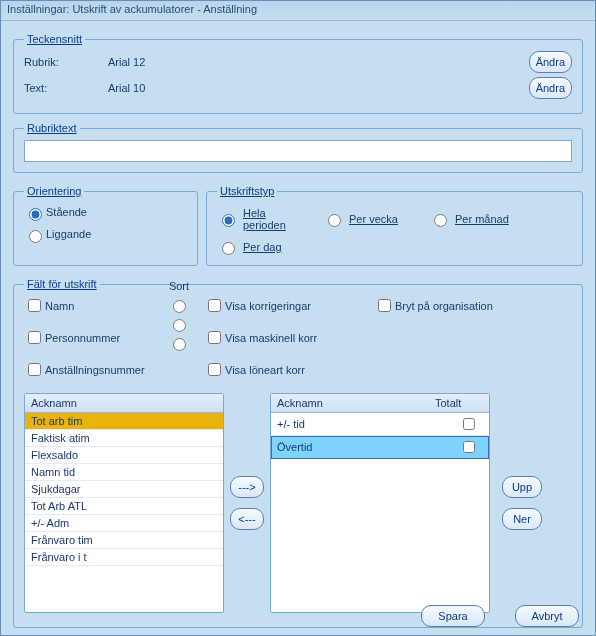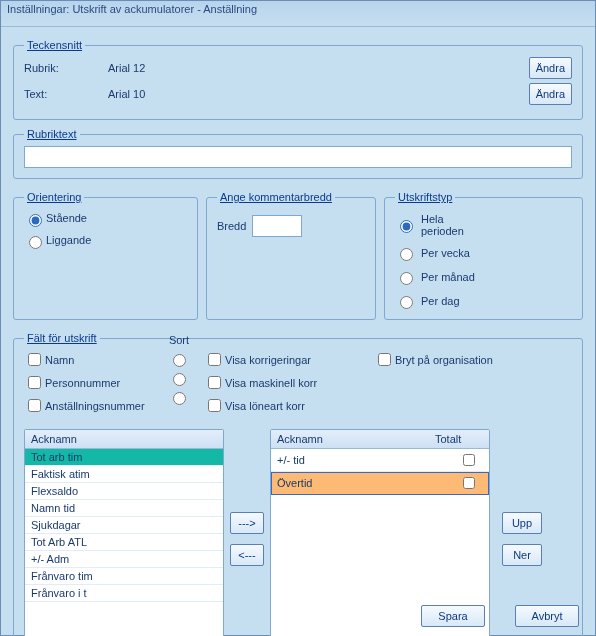--- a/index.html
+++ b/index.html
@@ -11,21 +11,21 @@
     color: #1a3a6e;
   }
   .window {
     width: 596px;
     height: 636px;
     background: #c5dff0;
     border: 1px solid #6a8db5;
     position: relative;
   }
   .titlebar {
-    height: 26px;
+    height: 20px;
     background: linear-gradient(#b8d4ec, #c5dff0);
     border-bottom: 1px solid #9bb8d6;
     padding: 2px 6px;
     color: #2a4a7e;
     font-size: 11px;
   }
   .content { padding: 8px 12px 6px 12px; }
   fieldset {
     border: 1px solid #7fa8d0;
     border-radius: 3px;
@@ -36,21 +36,21 @@
   legend {
     color: #0a3a8e;
     font-size: 11px;
     padding: 0 3px;
     text-decoration: underline;
   }
   .row { display: flex; align-items: center; gap: 6px; }
   .btn {
     background: linear-gradient(#f5faff, #d8e8f7);
     border: 1px solid #5a7fb0;
-    border-radius: 2px;
+    border-radius: 10px;
     font-size: 11px;
     color: #103a7e;
     height: 22px;
     padding: 0 10px;
     cursor: pointer;
     min-width: 48px;
   }
   .btn-sm { min-width: 40px; padding: 0 6px; }
   .font-row { display:flex; align-items:center; margin-bottom:4px;gap:39px; }
   .font-label { width: 45px; }
@@ -60,25 +60,25 @@
     border: 1px solid #7fa8d0;
     height: 22px;
     padding: 2px 4px;
     font-size: 11px;
     color: #1a3a6e;
   }
   .wide { width: 100%; }
   .three-col { display: flex; gap: 8px; }
   .three-col > fieldset { flex: 1; min-height: 70px; }
   .radio-v label { display:block; margin: 2px 0 6px 0; }
-  .radio-h { display:flex; flex-wrap:wrap; column-gap: 16px; row-gap: 8px; margin-top: 4px;}
+  .radio-h { display:flex; flex-wrap:wrap; column-gap: 16px; row-gap: 8px; margin-top: 4px; text-decoration: underline;}
   .radio-h label { width: 90px; display:flex; align-items:center; gap:4px;}
   input[type=radio], input[type=checkbox] { accent-color: #2a6abf; margin-right:4px; vertical-align:middle;}
   .falt-grid { display:flex; gap: 10px; }
-  .falt-col { display:flex; flex-direction:column; gap:4px; }
+  .falt-col { display:flex; flex-direction:column; gap:13px; }
   .falt-col label { display:flex; align-items:center; }
   .sort-col { display:flex; flex-direction:column; align-items:center; gap:6px; }
   .sort-head { font-size:11px; color:#1a3a6e; margin-bottom:2px;}
   .sort-col input[type=radio]{ margin:0; }
   .dual-list { display:flex; gap:6px; margin-top:14px; align-items:flex-start;}
   .listbox {
     background:#fff;
     border:1px solid #7fa8d0;
     border-radius:2px;
   }
@@ -88,23 +88,23 @@
     padding:3px 6px;
     font-size:11px;
     color:#1a3a6e;
     display:flex;
   }
   .left-list { width: 200px; height: 220px; }
   .right-area { flex:1; display:flex; gap:6px; }
   .right-list { width: 220px; height:220px; }
   .list-body { padding:0; overflow:auto; height: calc(100% - 20px);}
   .list-item { padding:2px 6px; border-bottom:1px solid #e0ecf7; cursor:default; font-size:11px; color:#1a3a6e;}
-  .list-item.hl { background:#14b8a6; }
+  .list-item.hl { background:#eab308; }
   .right-row { display:flex; align-items:center; border-bottom:1px solid #e0ecf7;}
-  .right-row.sel { background:#fdba74; outline:1px solid #3a6abf; outline-offset:-1px;}
+  .right-row.sel { background:#7dd3fc; outline:1px solid #3a6abf; outline-offset:-1px;}
   .right-row .ack { flex:1; padding:2px 6px; font-size:11px;}
   .right-row .tot { width:40px; display:flex; justify-content:center; padding:2px 0;}
   .mid-btns { display:flex; flex-direction:column; gap:10px; justify-content:center; height:220px;}
   .mid-btns .btn { min-width:34px; padding:0 4px;}
   .updown { display:flex; flex-direction:column; gap:10px; justify-content:center; height:220px; margin-left:6px;}
   .footer { position:absolute; bottom:8px; right:16px; display:flex; gap:30px; }
   .footer .btn { min-width:64px; }
   .small-chk { width:12px; height:12px; }
   .head-col1 { flex:1; }
   .head-col2 { width:48px; text-align:left;margin-left:40px;}
@@ -139,27 +139,20 @@
 
     <div class="three-col">
       <fieldset style="flex:0 0 185px">
         <legend>Orientering</legend>
         <div class="radio-v">
           <label><input type="radio" name="ori" checked="" style=""><span>Stående</span></label>
           <label><input type="radio" name="ori" style=""><span>Liggande</span></label>
         </div>
       </fieldset>
 
-      <fieldset style="flex:0 0 170px">
-        <legend>Ange kommentarbredd</legend>
-        <div class="row" style="margin-top:6px;">
-          <span>Bredd</span>
-          <input type="text" class="textinput" style="width: 50px;" value="">
-        </div>
-      </fieldset>
 
       <fieldset>
         <legend>Utskriftstyp</legend>
         <div class="radio-h">
           <label>
               <input type="radio" name="ut" checked="" style="">
               <span>Hela perioden</span>
             </label>
           <label>
               <input type="radio" name="ut" style="">

